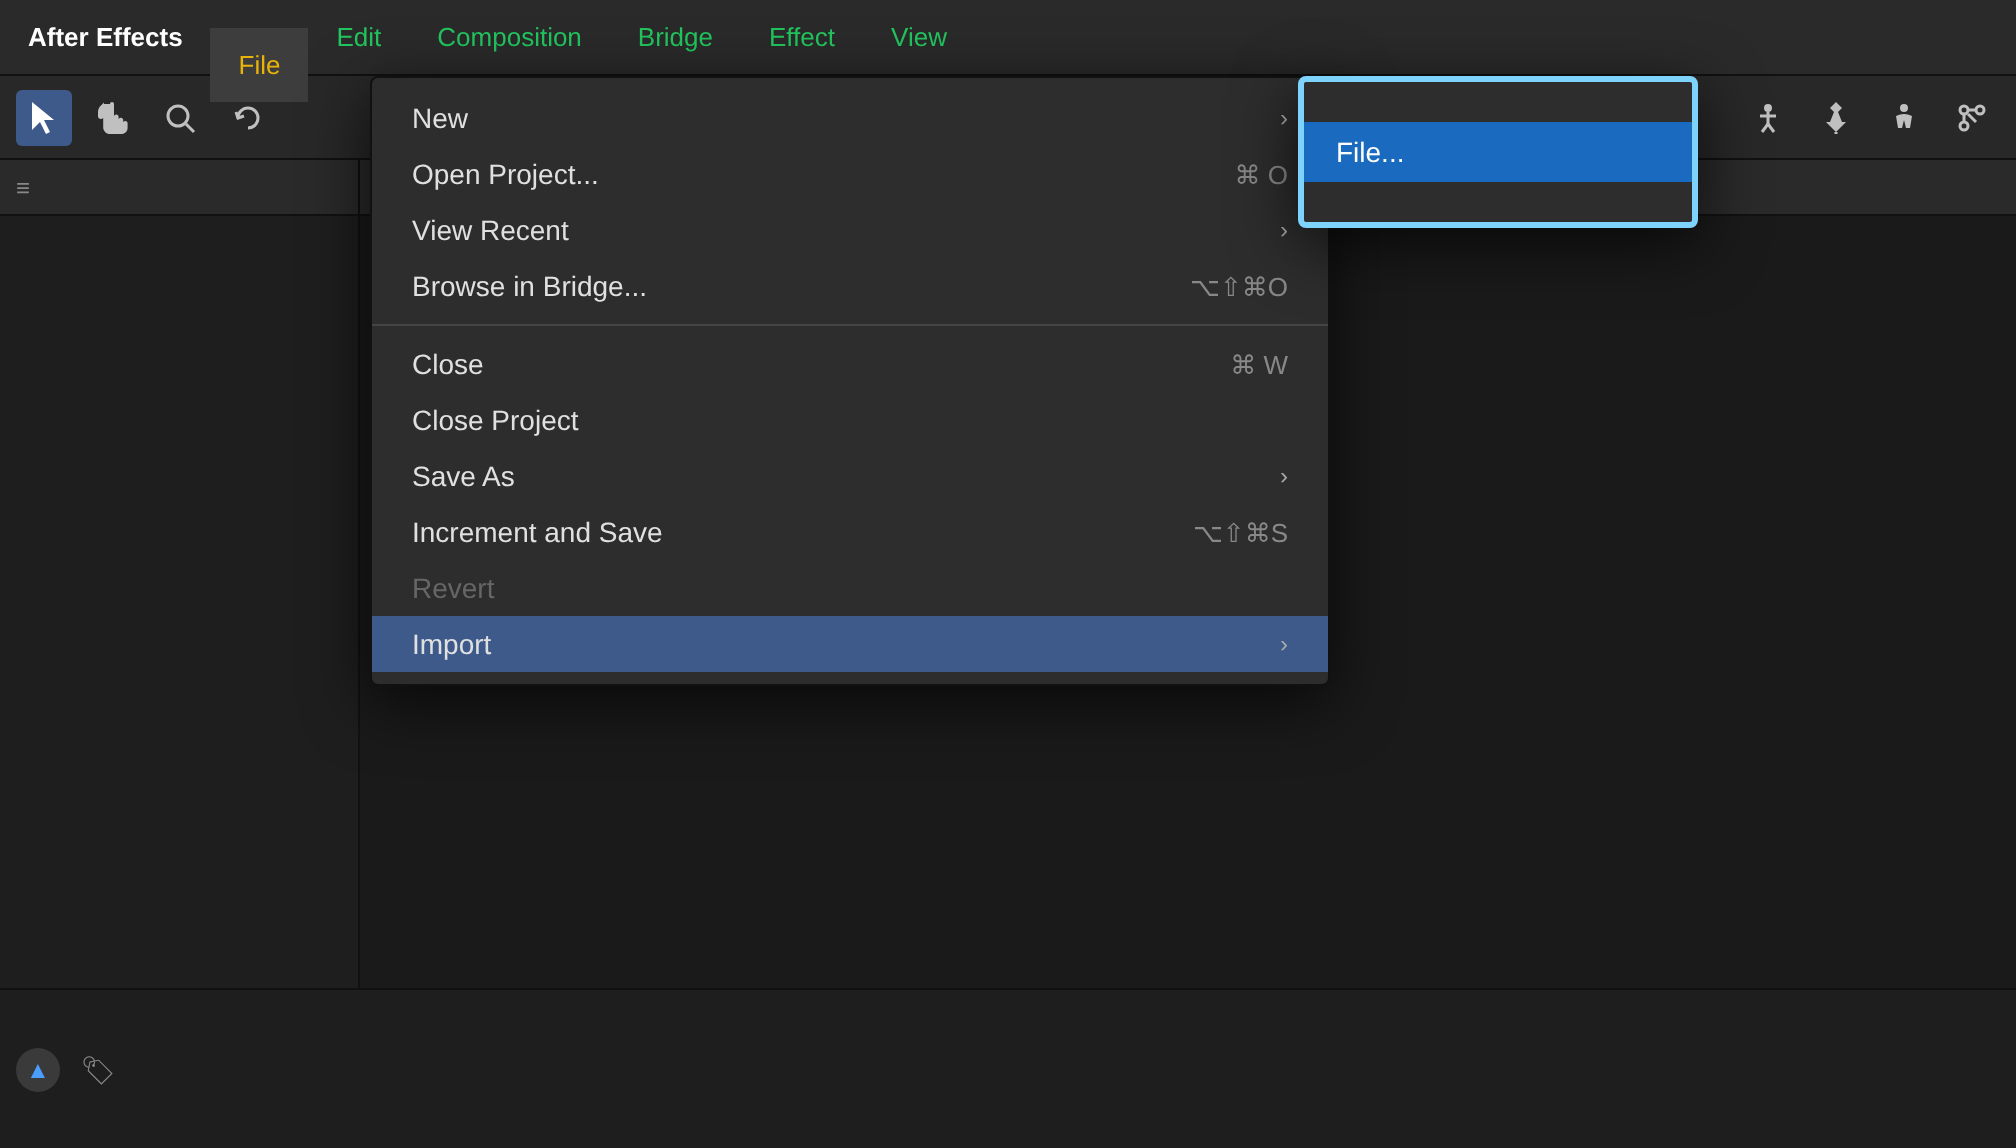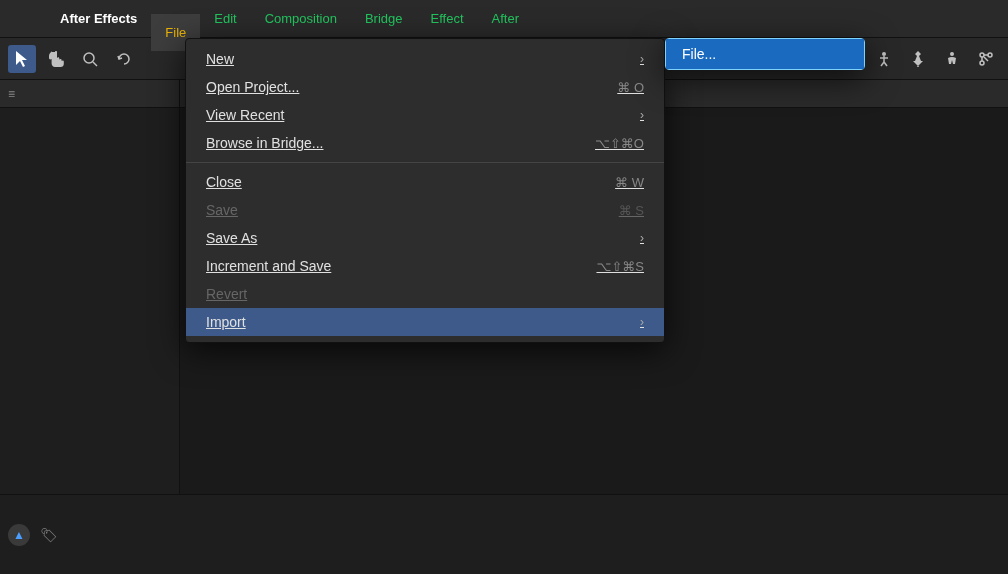--- a/index.html
+++ b/index.html
@@ -29,21 +29,20 @@
       display: flex;
       align-items: center;
       color: #22c55e;
       font-size: 13px;
       cursor: pointer;
       white-space: nowrap;
     }
     .menubar-item.app-name {
       font-weight: 600;
       color: #ffffff;
-      margin-left: 46px;
     }
     .menubar-item.active {
       background: #3d3d3d;
       color: #eab308;
       margin-top: 28px;
     }
 
     
     .toolbar {
       width: 100%;
@@ -191,21 +190,20 @@
     }
     .menu-item {
       display: flex;
       align-items: center;
       justify-content: space-between;
       padding: 6px 20px;
       color: #e0e0e0;
       font-size: 14px;
       cursor: pointer;
       position: relative;
-      text-decoration: underline;
     }
     .menu-item.disabled {
       color: #666;
       cursor: default;
     }
     .menu-item-label {}
     .menu-item-shortcut {
       color: #888;
       font-size: 13px;
       display: flex;
@@ -225,28 +223,28 @@
       margin: 5px 0;
     }
     .menu-item.highlighted {
       background: #3d5a8a;
     }
 
     
     .import-submenu {
       position: absolute;
       top: 38px;
-      left: 665px;
+      left: 649px;
       width: 200px;
       background: #2d2d2d;
-      border: 1px solid #7dd3fc;
+      border: 3px solid #7dd3fc;
       border-radius: 4px;
       box-shadow: 0 8px 32px rgba(0,0,0,0.7);
       z-index: 300;
-      padding: 0 0;
+      padding: 20px 0;
     }
     .submenu-item {
       display: flex;
       align-items: center;
       padding: 7px 16px;
       color: #e0e0e0;
       font-size: 14px;
       cursor: pointer;
     }
     .submenu-item.highlighted {
@@ -257,21 +255,21 @@
 </head>
 <body>
 
 <div class="menubar">
   <div class="menubar-item app-name">After Effects</div>
   <div class="menubar-item active">File</div>
   <div class="menubar-item">Edit</div>
   <div class="menubar-item">Composition</div>
   <div class="menubar-item">Bridge</div>
   <div class="menubar-item">Effect</div>
-  <div class="menubar-item">After</div>
+  <div class="menubar-item">View</div>
 </div>
 
 <div class="toolbar">
   <div class="tool-icon active">
     <svg width="14" height="16" viewBox="0 0 14 16" fill="white">
       <polygon points="1,0 1,14 5,10 8,16 10,15 7,9 12,9"></polygon>
     </svg>
   </div>
   <div class="tool-icon">
     <svg width="16" height="16" viewBox="0 0 16 16" fill="#c0c0c0">
@@ -370,25 +368,24 @@
     <span class="menu-item-shortcut">⌥⇧⌘O</span>
   </div>
 
   <div class="menu-separator"></div>
 
   <div class="menu-item">
     <span class="menu-item-label">Close</span>
     <span class="menu-item-shortcut">⌘ W</span>
   </div>
 
-
-  <div class="menu-item disabled">
-    <span class="menu-item-label">Save</span>
-    <span class="menu-item-shortcut">⌘ S</span>
-  </div>
+  <div class="menu-item">
+    <span class="menu-item-label">Close Project</span>
+  </div>
+
 
   <div class="menu-item">
     <span class="menu-item-label">Save As</span>
     <span class="menu-arrow">›</span>
   </div>
 
   <div class="menu-item">
     <span class="menu-item-label">Increment and Save</span>
     <span class="menu-item-shortcut">⌥⇧⌘S</span>
   </div>

